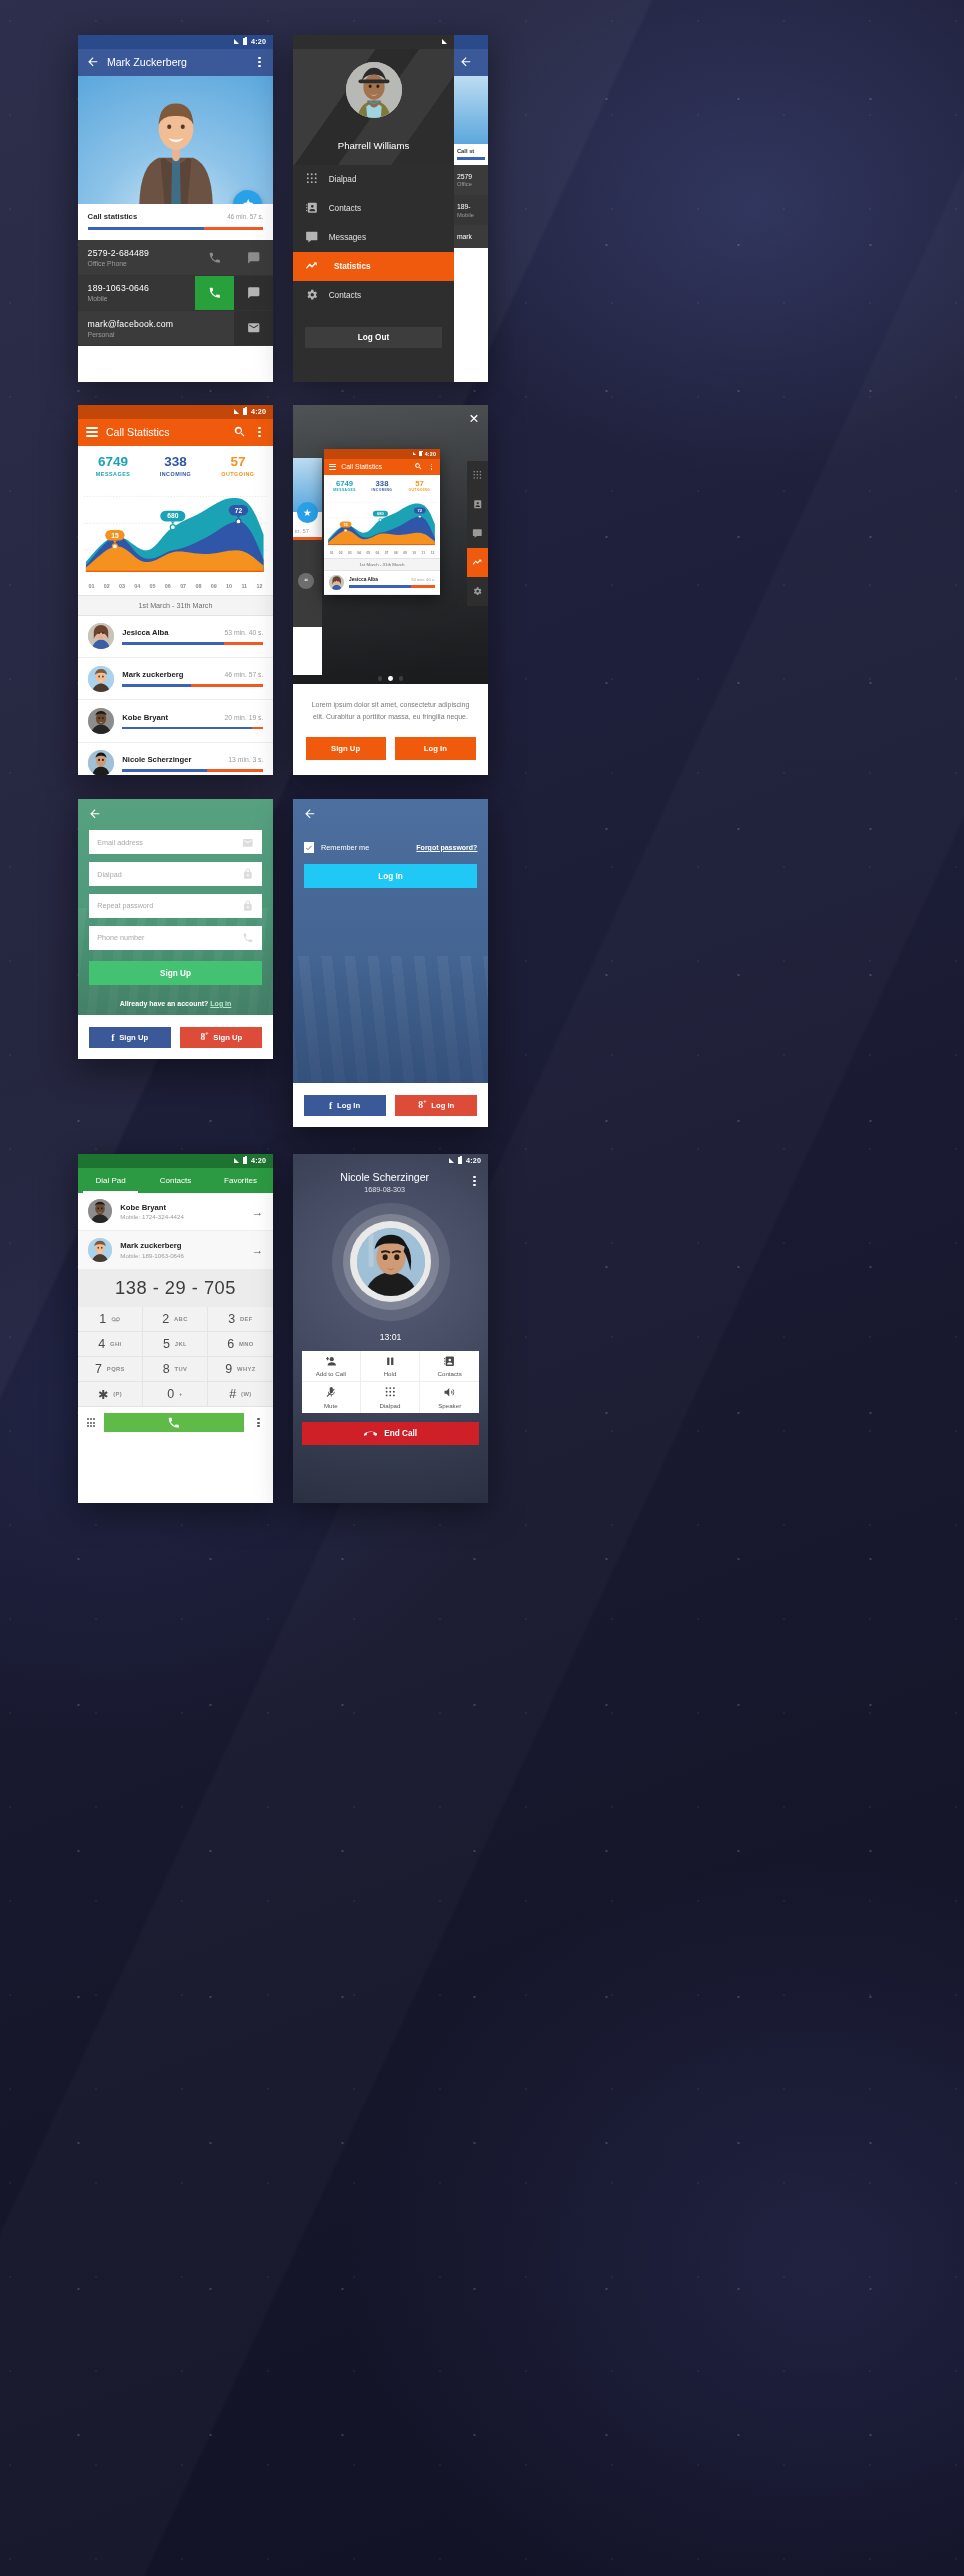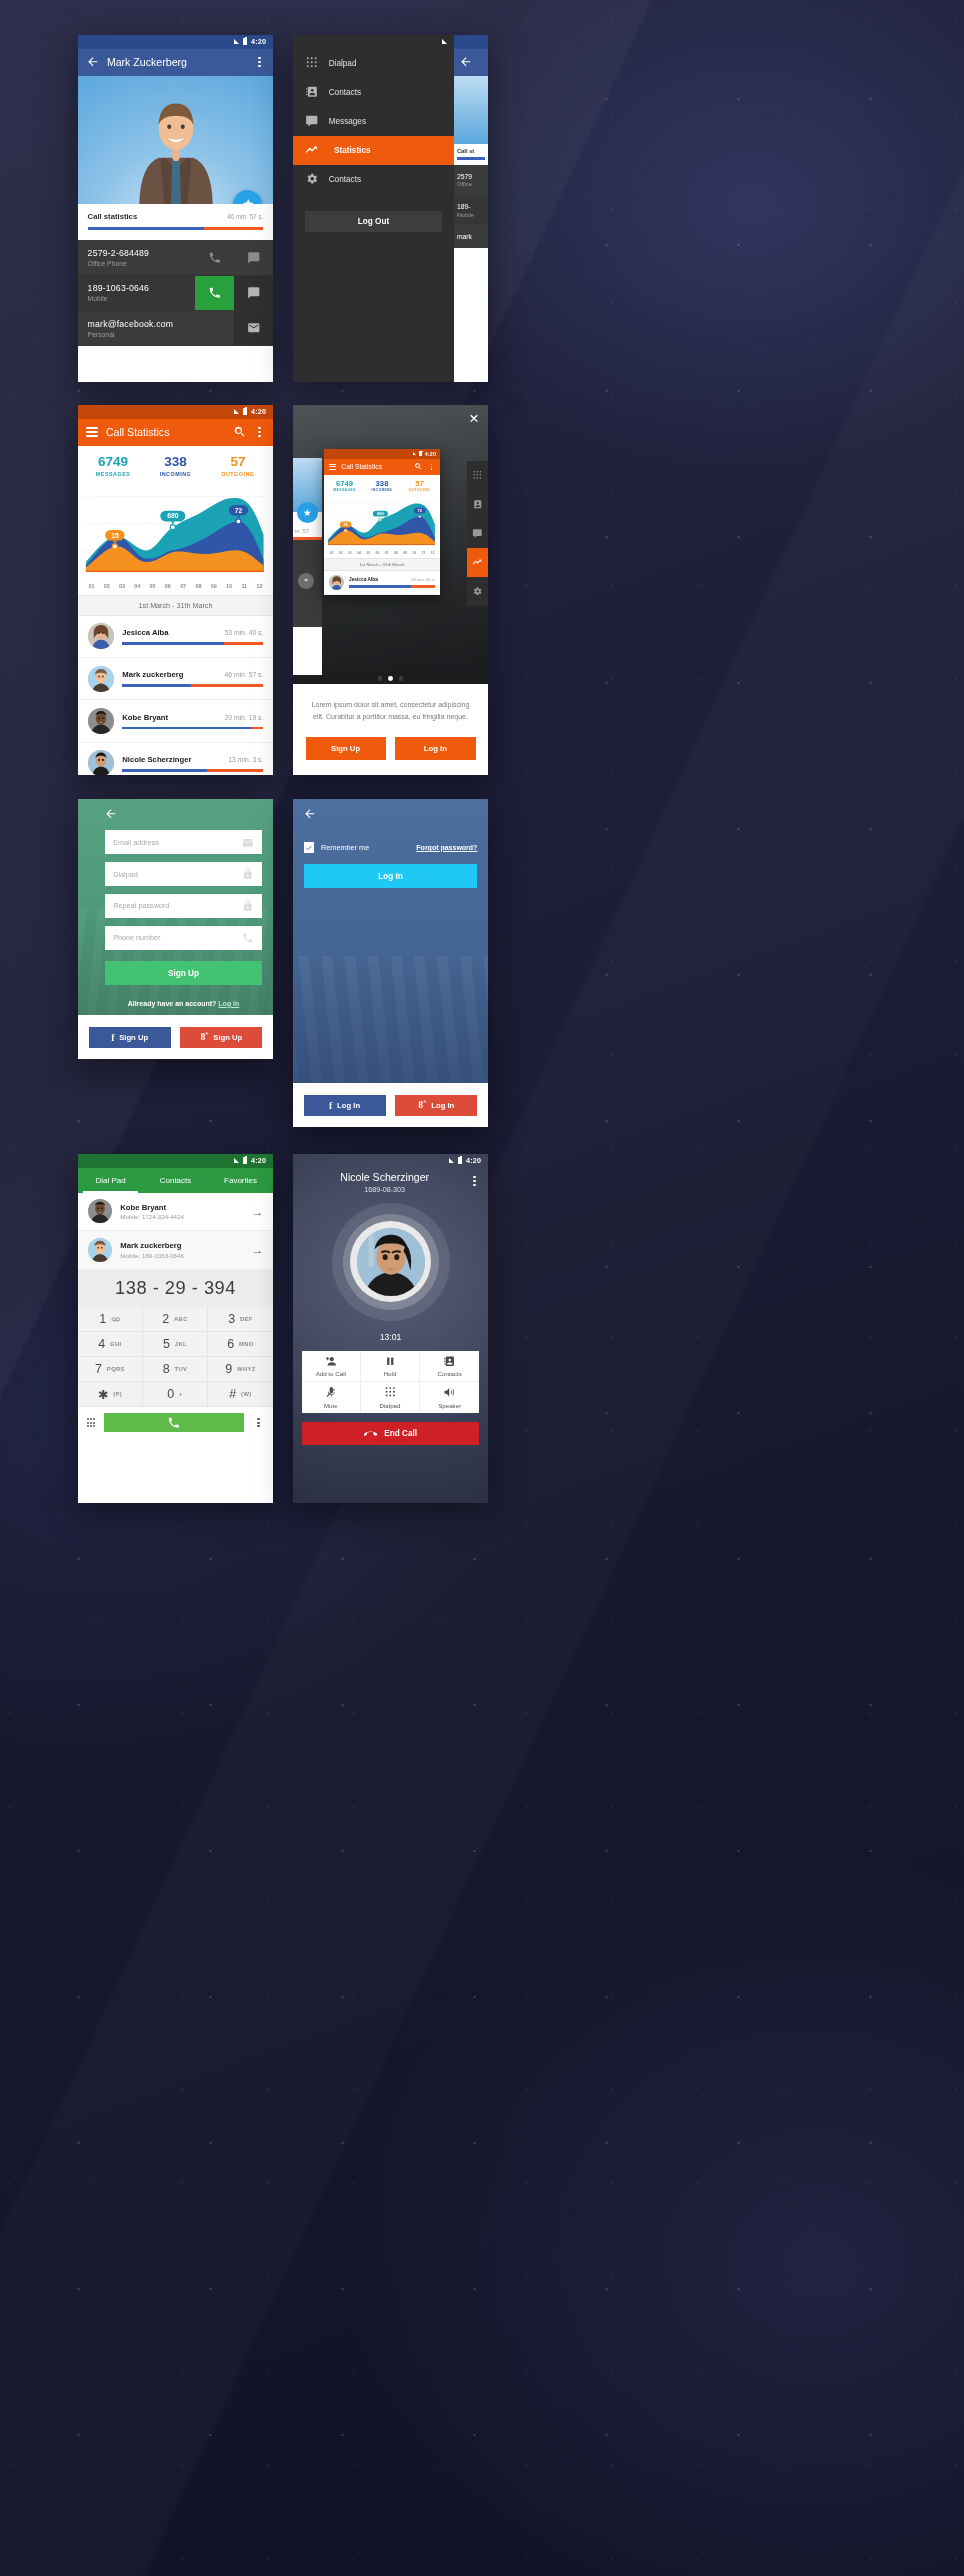--- a/index.html
+++ b/index.html
@@ -163,21 +163,21 @@
   .dots-pager i{width:4.8px;height:4.8px;border-radius:50%;background:#3e3e3e;display:block;}
   .dots-pager i.on{background:#fff;}
   .s4-card{position:absolute;left:0;right:0;bottom:0;height:91px;background:#fff;
     display:flex;flex-direction:column;align-items:center;justify-content:center;padding:0 12.5px;z-index:5;}
   .s4-card p{font-size:7px;line-height:1.65;color:#7a7a7a;text-align:center;}
   .s4-btns{display:flex;gap:9.6px;margin-top:14.5px;width:100%;}
   .s4-btns button{flex:1;border:0;background:#ef5a0c;color:#fff;font-size:7.7px;font-weight:bold;
     padding:6.8px 0;font-family:inherit;cursor:pointer;}
 
   
-  #s5 { top: 799px; height: 260px; background:#4fa07c;padding-left:16px; }
+  #s5 { top: 799px; height: 260px; background:#4fa07c; }
   #s6 { top: 799px; height: 328px; background:#4a6f9c; }
   .fbg{position:absolute;inset:0;overflow:hidden;}
   .fbg.green{background:linear-gradient(180deg,#57a181 0%,#4c9878 55%,#4b8f74 100%);}
   .fbg.green::after{content:"";position:absolute;left:0;right:0;bottom:0;height:58%;
     background:linear-gradient(180deg,rgba(80,140,110,.0),rgba(55,100,80,.55)),
       repeating-linear-gradient(96deg, rgba(255,255,255,.05) 0 8.7px, transparent 8.7px 20px);}
   .fbg.blue{background:linear-gradient(180deg,#4d6f9f 0%,#42628f 60%,#3c5b87 100%);}
   .fbg.blue::after{content:"";position:absolute;left:0;right:0;bottom:0;height:52%;
     background:linear-gradient(180deg,rgba(60,90,135,0),rgba(40,65,105,.6)),
       repeating-linear-gradient(84deg, rgba(255,255,255,.05) 0 10.6px, transparent 10.6px 23px);}
@@ -393,20 +393,38 @@
     </div>
     <div style="background:#3b3b3b;padding:7.7px 2.9px">
       <div style="font-size:6.8px;color:#fff">mark</div>
     </div>
   </div>
 
   <div style="position:relative;z-index:2;width:161px;height:100%;background:#2e2e2e">
     <div class="status">
       <span class="sig"></span>
     </div>
+    <div class="s2-head">
+      <div class="s2-ava">
+        <svg viewBox="0 0 58 58" style="width:100%;height:100%">
+          <rect width="58" height="58" fill="#b8b8b4"></rect>
+          <path d="M12 58 Q14 42 29 40 Q44 42 46 58 Z" fill="#7e7a3c"></path>
+          <path d="M22 40 h14 v10 h-14z" fill="#8c6a4c"></path>
+          <path d="M24 44 Q29 50 34 44 L37 46 L36 58 L22 58 L21 46Z" fill="#9fd3df"></path>
+          <ellipse cx="29" cy="26" rx="11" ry="13" fill="#a3724f"></ellipse>
+          <path d="M16 20 Q20 6 29 6 Q38 6 42 20 Q38 13 29 13 Q20 13 16 20Z" fill="#2b2b2b"></path>
+          <rect x="13" y="18" width="32" height="4" rx="2" fill="#2b2b2b"></rect>
+          <ellipse cx="25" cy="25" rx="1.5" ry="1.8" fill="#2a1d14"></ellipse>
+          <ellipse cx="33" cy="25" rx="1.5" ry="1.8" fill="#2a1d14"></ellipse>
+          <path d="M25 33 Q29 36 33 33 Q29 37 25 33Z" fill="#e8d8cf"></path>
+          <path d="M24 40 q5 6 10 0" stroke="#2fa3b0" stroke-width="1.6" fill="none"></path>
+        </svg>
+      </div>
+      <div class="s2-name">Pharrell Williams</div>
+    </div>
     <div class="s2-item">
       <span class="ic">
             <svg viewBox="0 0 24 24">
               <circle cx="5" cy="4" r="1.7"></circle>
               <circle cx="12" cy="4" r="1.7"></circle>
               <circle cx="19" cy="4" r="1.7"></circle>
               <circle cx="5" cy="11" r="1.7"></circle>
               <circle cx="12" cy="11" r="1.7"></circle>
               <circle cx="19" cy="11" r="1.7"></circle>
               <circle cx="5" cy="18" r="1.7"></circle>
@@ -938,21 +956,21 @@
             <ellipse cx="11.5" cy="11" rx=".9" ry="1.1" fill="#4b3a2c"></ellipse>
             <ellipse cx="15.5" cy="11" rx=".9" ry="1.1" fill="#4b3a2c"></ellipse>
             <path d="M11.5 14.5 q2 2 4 0 q-2 3-4 0z" fill="#fff"></path>
           </svg></div>
     <div class="d-main">
       <div class="d-nm">Mark zuckerberg</div>
       <div class="d-sub">Mobile: 189-1063-0646</div>
     </div>
     <div class="d-arrow">→</div>
   </div>
-  <div class="d-display">138 - 29 - 394</div>
+  <div class="d-display">138 - 29 - 705</div>
   <div class="keys">
     <div class="key">
           <span class="dg">1</span>
           <span class="ab"><svg viewBox="0 0 24 24" style="width:9.6px;height:9.6px;fill:none;stroke:#8b8b8b;stroke-width:2">
               <circle cx="6.5" cy="13" r="4"></circle>
               <circle cx="17.5" cy="13" r="4"></circle>
               <line x1="6.5" y1="17" x2="17.5" y2="17"></line>
             </svg></span>
         </div>
     <div class="key">

